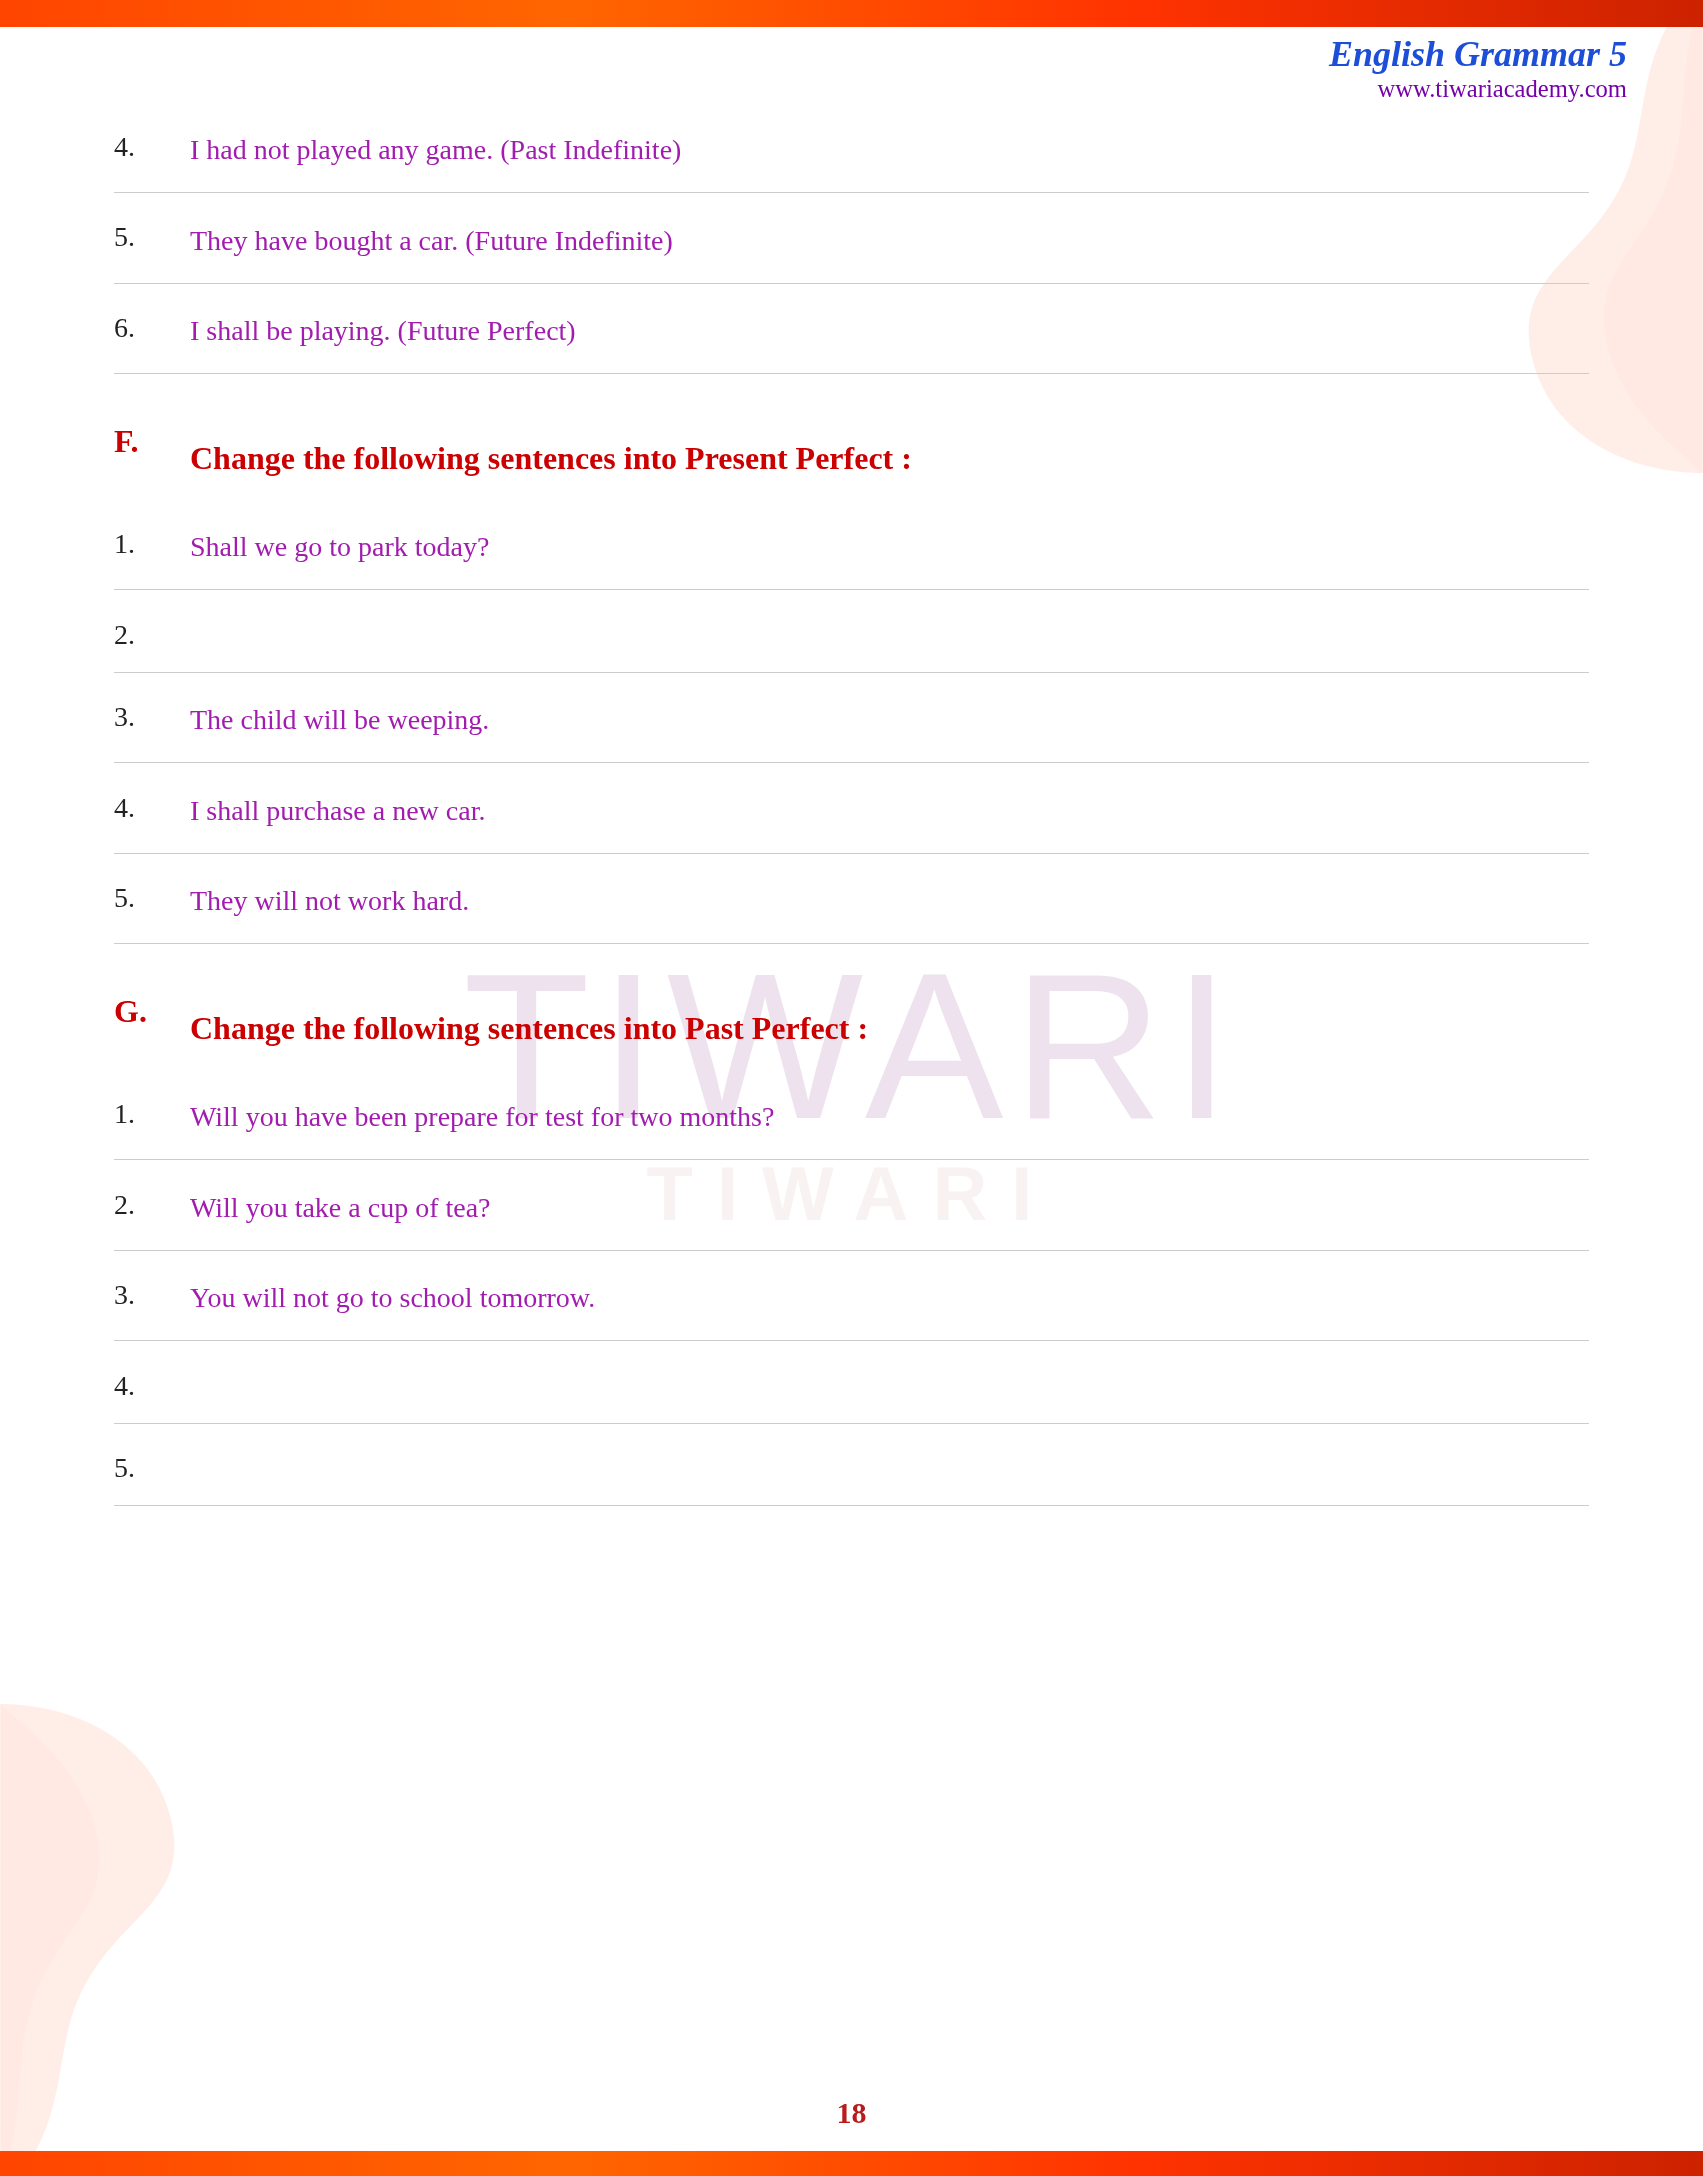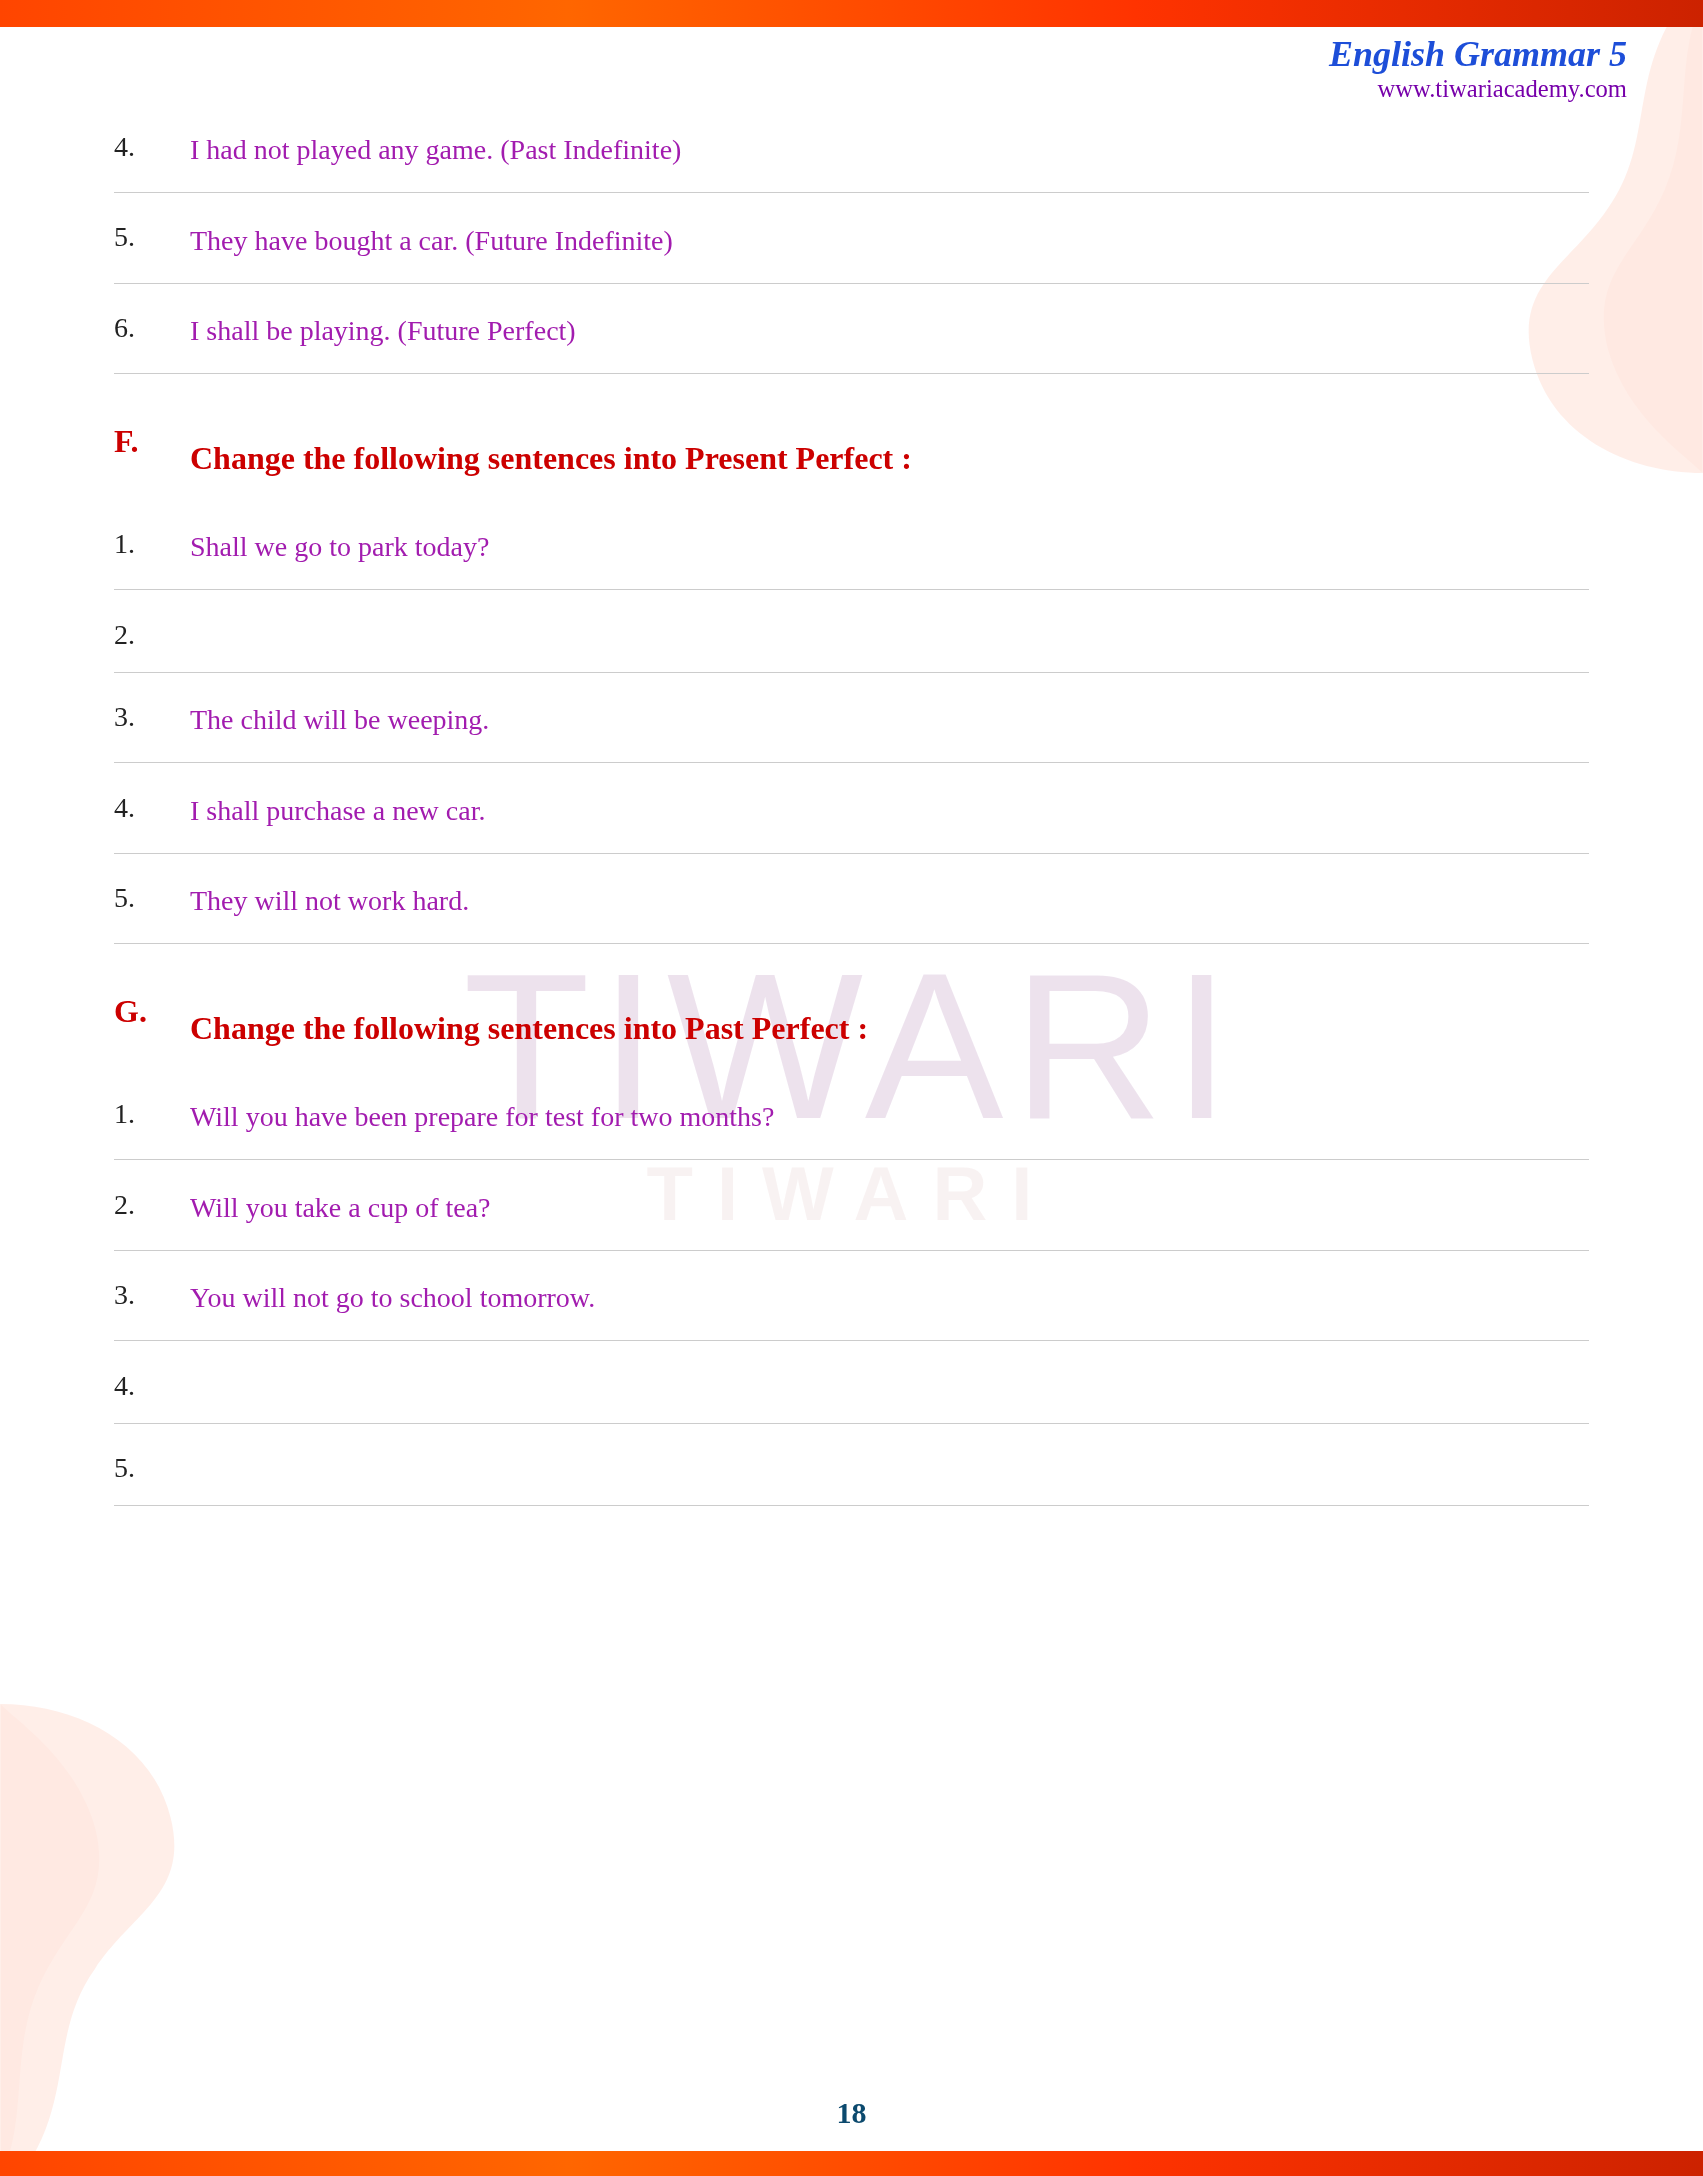--- a/index.html
+++ b/index.html
@@ -144,21 +144,21 @@
       line-height: 1.4;
       margin-top: 15px;
     }
 
     .page-number {
       position: absolute;
       bottom: 47px;
       left: 50%;
       transform: translateX(-50%);
       font-size: 30px;
-      color: #0c4a6e;
+      color: #b91c1c;
       font-weight: bold;
       z-index: 5;
     }
 
     
     .bg-watermark-top {
       position: absolute;
       top: 0;
       right: 0;
       width: 379px;

